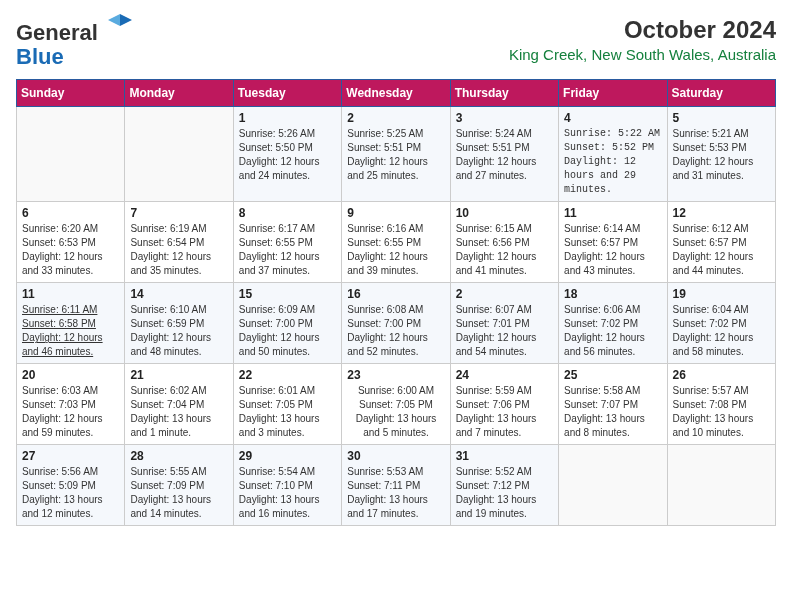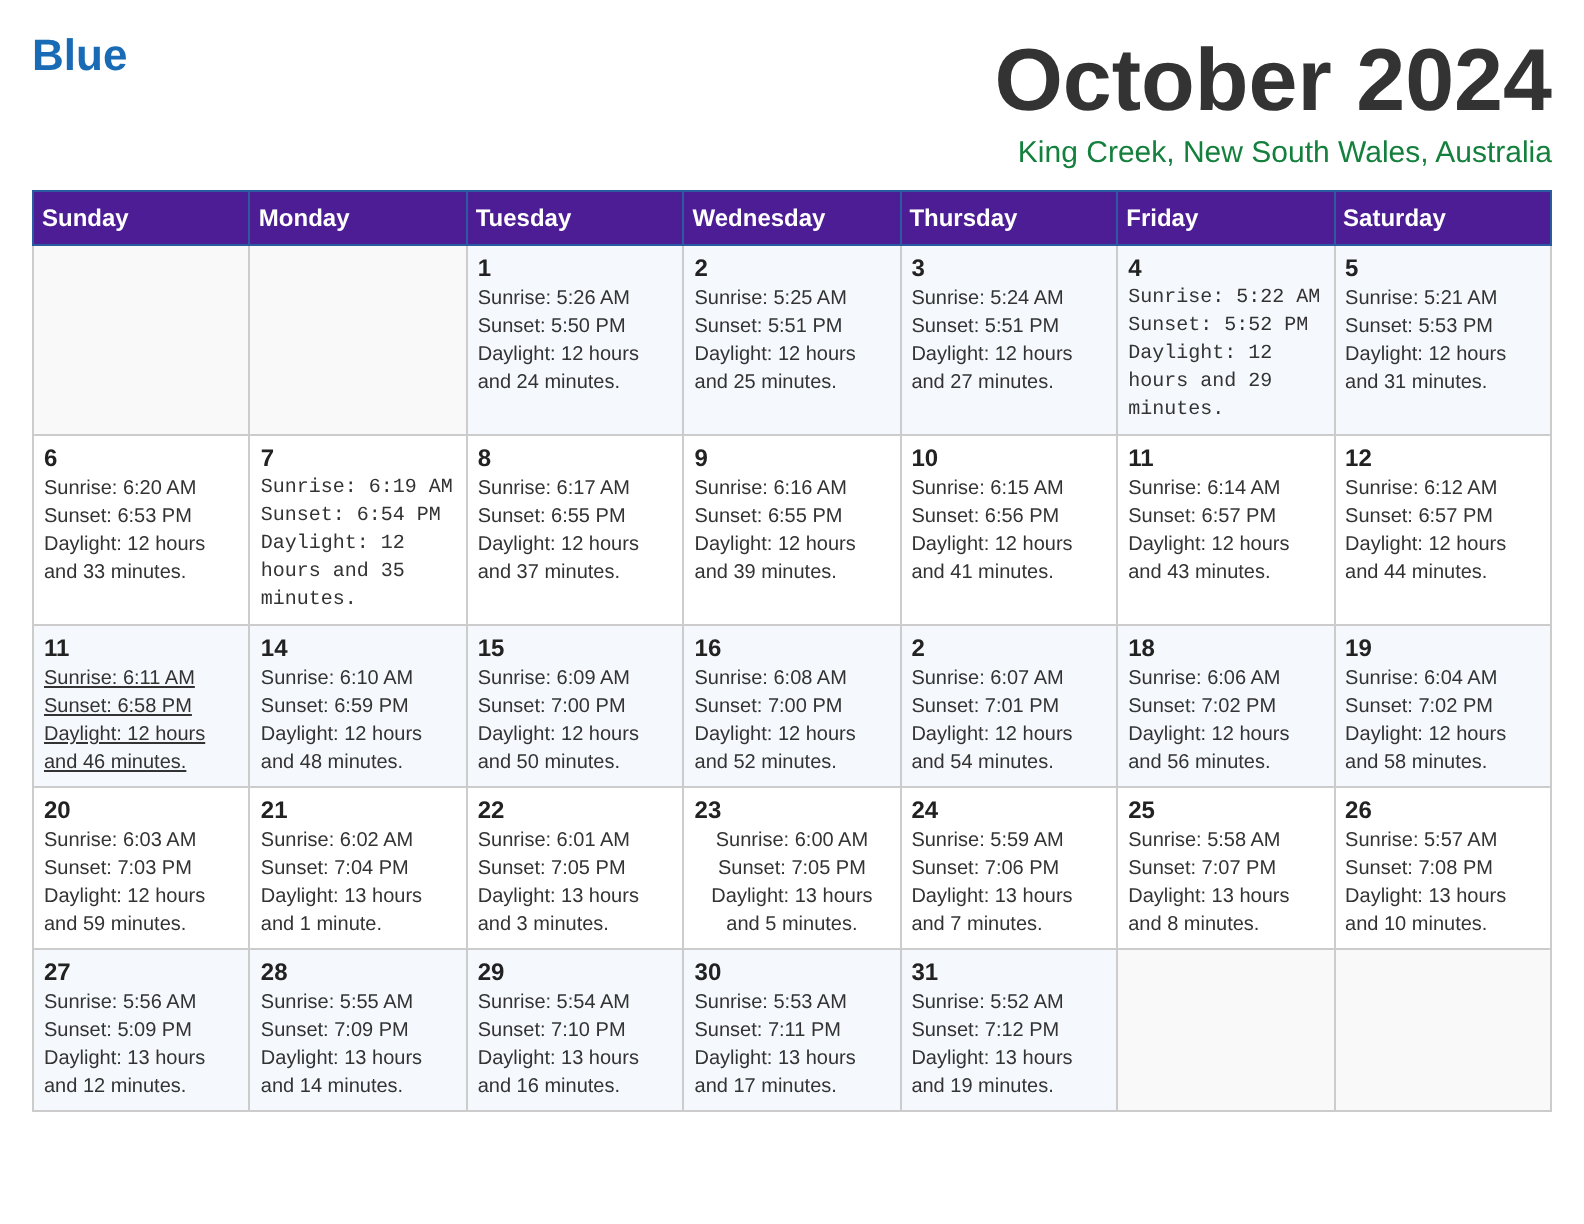--- a/index.html
+++ b/index.html
@@ -30,36 +30,36 @@
     .logo-icon {
       width: 28px;
       height: 28px;
       margin-left: 2px;
       margin-top: -4px;
     }
     .title-block {
       text-align: right;
     }
     .month-title {
-      font-size: 44px;
+      font-size: 24px;
       font-weight: bold;
       color: #333;
     }
     .location-title {
       font-size: 15px;
       color: #15803d;
       margin-top: 2px;
     }
     .calendar {
       width: 100%;
       border-collapse: collapse;
       font-size: 11px;
     }
     .calendar thead th {
-      background: #4c1d95;
+      background: #be185d;
       color: #fff;
       padding: 6px 4px;
       text-align: left;
       font-size: 12px;
       font-weight: bold;
       border: 1px solid #2a5a9f;
     }
     .calendar tbody td {
       border: 1px solid #ccc;
       vertical-align: top;
@@ -89,20 +89,27 @@
     .empty-cell {
       background: #f9f9f9 !important;
     }
   </style>
 </head>
 <body>
 
 <div class="header">
   <div class="logo">
     <div>
+      <div class="logo-text">
+        <span class="logo-general">General</span>
+        <svg class="logo-icon" viewBox="0 0 28 28">
+          <polygon points="14,2 26,8 14,14" fill="#1a6bb5"></polygon>
+          <polygon points="14,2 2,8 14,14" fill="#5aabdf"></polygon>
+        </svg>
+      </div>
       <div class="logo-text">
         <span class="logo-blue">Blue</span>
       </div>
     </div>
   </div>
   <div class="title-block">
     <div class="month-title">October 2024</div>
     <div class="location-title">King Creek, New South Wales, Australia</div>
   </div>
 </div>
@@ -156,21 +163,21 @@
       </tr>
       <tr>
         <td>
           <span class="day-number">6</span>
           <div class="day-info" style="white-space: pre-line;">Sunrise: 6:20 AM
 Sunset: 6:53 PM
 Daylight: 12 hours and 33 minutes.</div>
         </td>
         <td>
           <span class="day-number">7</span>
-          <div class="day-info" style="white-space: pre-line; font-family: Liberation Mono, monospace;">Sunrise: 6:19 AM
+          <div class="day-info" style="white-space: pre-line;">Sunrise: 6:19 AM
 Sunset: 6:54 PM
 Daylight: 12 hours and 35 minutes.</div>
         </td>
         <td>
           <span class="day-number">8</span>
           <div class="day-info" style="white-space: pre-line;">Sunrise: 6:17 AM
 Sunset: 6:55 PM
 Daylight: 12 hours and 37 minutes.</div>
         </td>
         <td>

